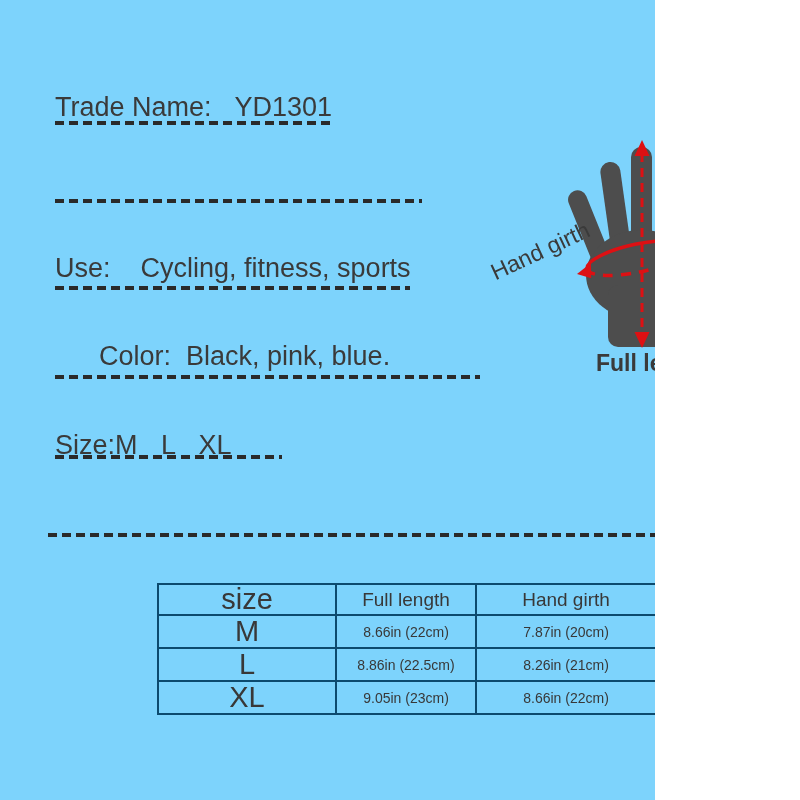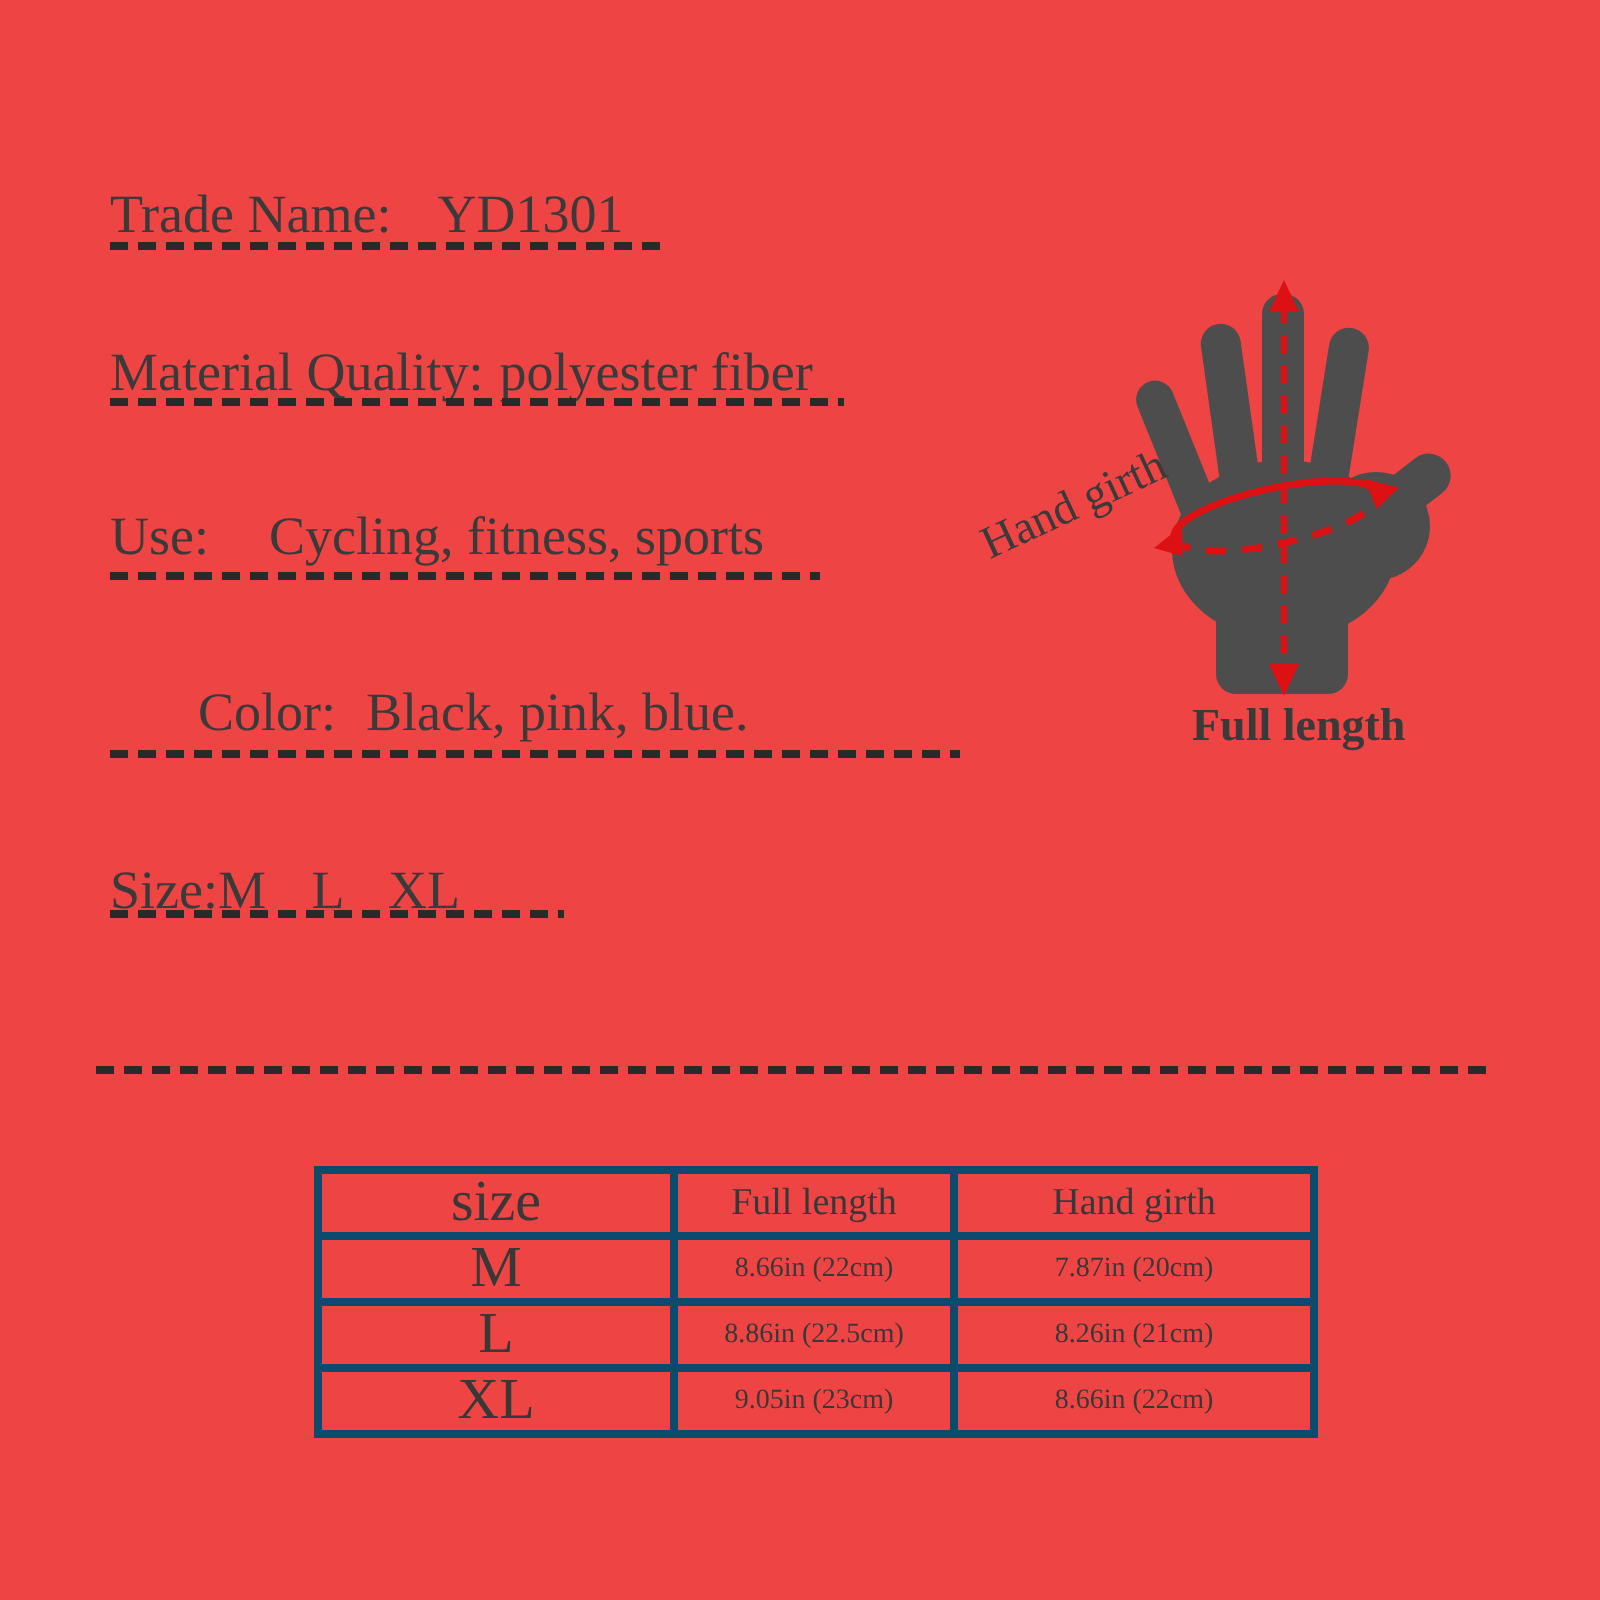--- a/index.html
+++ b/index.html
@@ -1,18 +1,18 @@
 <!DOCTYPE html>
 <html><head>
 <meta charset="utf-8">
 <style>
   html,body{margin:0;padding:0;background:#ffffff;}
   #stage{
-    position:relative;width:800px;height:800px;background:#ef4444;overflow:hidden;
-    font-family:Liberation Serif, serif;color:#3a3a3a;
+    position:relative;width:655px;height:800px;background:#7dd3fc;overflow:hidden;
+    font-family:Liberation Sans, sans-serif;color:#3a3a3a;
   }
   .field{position:absolute;left:55px;white-space:nowrap;}
   .field .lbl,.field .val{display:inline-block;font-size:27px;line-height:1.15;color:#3a3a3a;}
   .dash{
     position:absolute;left:55px;height:4px;
     background:repeating-linear-gradient(90deg,#2a2a2a 0,#2a2a2a 9px,transparent 9px,transparent 14px);
   }
   
   #f1{top:92px;}  #d1{top:121px;width:280px;}
   #f2{top:171px;} #d2{top:199px;width:367px;}
@@ -37,43 +37,40 @@
   #full-length-label{
     position:absolute;left:596px;top:350px;font-size:23px;font-weight:600;color:#3a3a3a;white-space:nowrap;
   }
 
   
   #size-table{
     position:absolute;left:157px;top:583px;width:498px;border-collapse:collapse;
     table-layout:fixed;color:#383838;
   }
   #size-table td,#size-table th{
-    border:4px solid #0c4a6e;text-align:center;vertical-align:middle;padding:0;
+    border:2px solid #0c4a6e;text-align:center;vertical-align:middle;padding:0;
     font-weight:400;overflow:hidden;white-space:nowrap;
   }
   #size-table col.c1{width:178px;} #size-table col.c2{width:140px;} #size-table col.c3{width:180px;}
   #size-table tr{height:33px;}
   #size-table tr.hdr{height:30px;}
   .cell-big{font-size:29px;line-height:1;}
   .cell-hdr{font-size:19px;font-weight:600;}
   .cell-val{font-size:14px;font-weight:600;}
 </style>
 </head>
 <body>
 
 <div id="stage">
 
   <div class="field" id="f1">
     <span class="lbl">Trade Name:</span><span class="val">YD1301</span>
   </div>
   <div class="dash" id="d1"></div>
 
-  <div class="field" id="f2">
-    <span class="lbl">Material Quality:</span><span class="val">polyester fiber</span>
-  </div>
   <div class="dash" id="d2"></div>
 
   <div class="field" id="f3">
     <span class="lbl">Use:</span><span class="val">Cycling, fitness, sports</span>
   </div>
   <div class="dash" id="d3"></div>
 
   <div class="field" id="f4">
     <span class="lbl">Color:</span><span class="val">Black, pink, blue.</span>
   </div>

